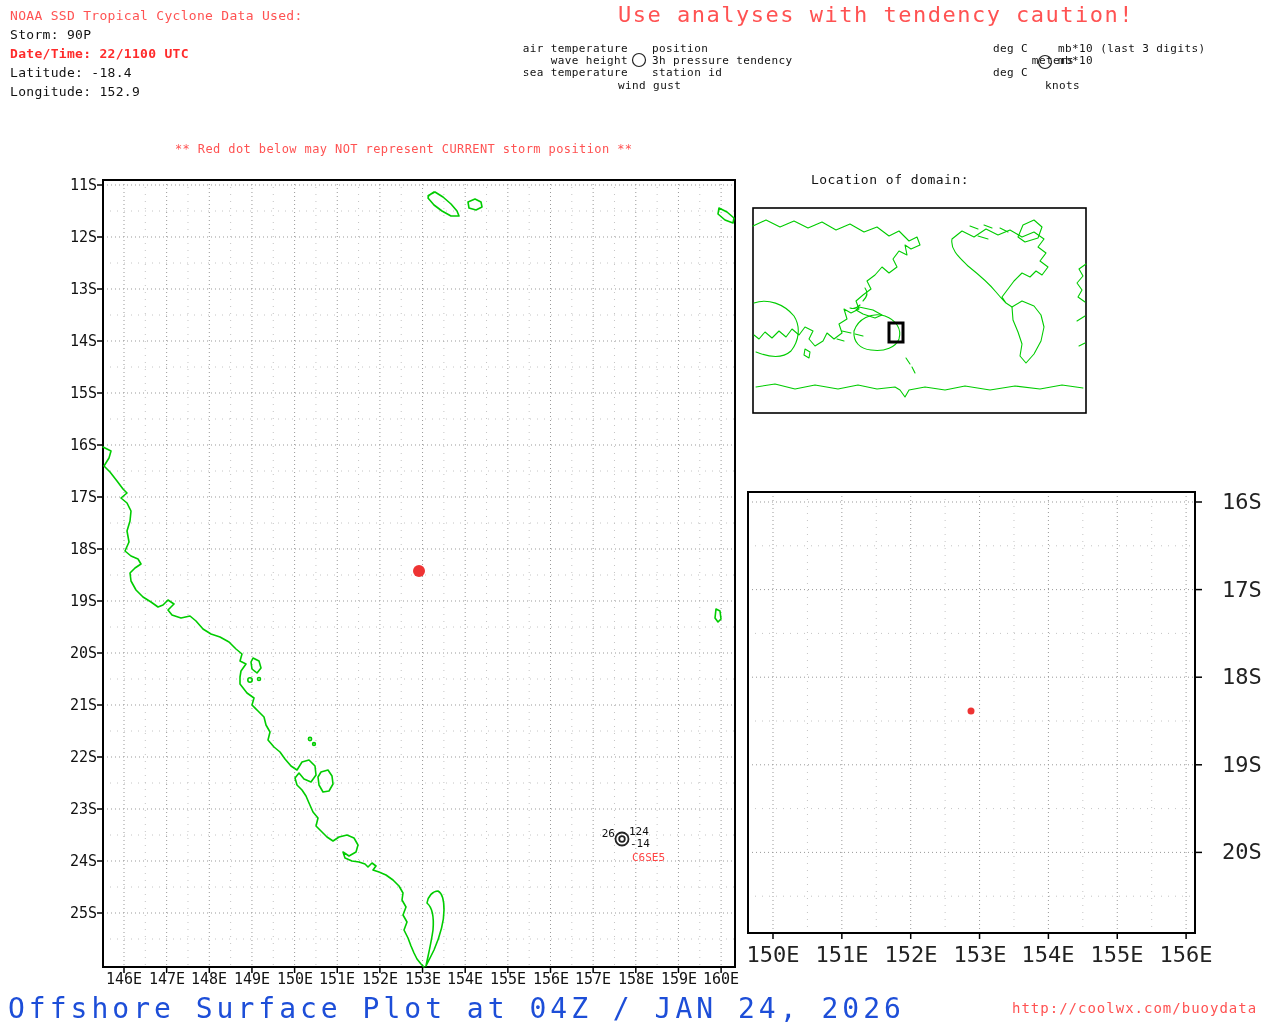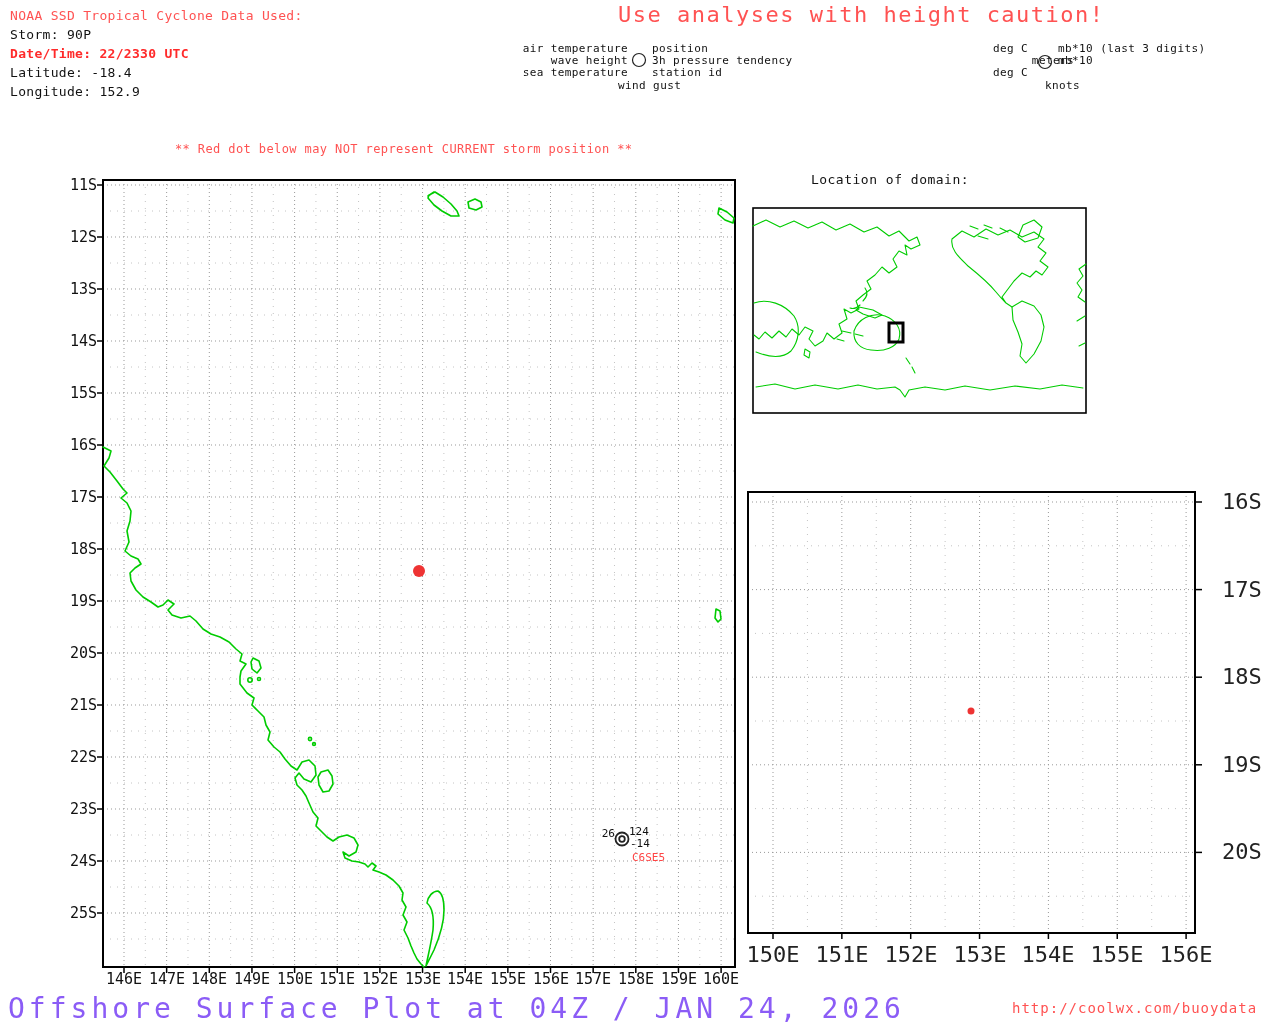--- a/index.html
+++ b/index.html
@@ -7,21 +7,21 @@
         font-family:"DejaVu Sans Mono","Liberation Mono",monospace;color:#111;padding-left:36px;}
   .abs{position:absolute;white-space:nowrap;}
   .hdr{font-size:13px;line-height:19px;letter-spacing:0.3px;}
   .red{color:#ff5252;}
   .redbold{color:#ff2a2a;font-weight:bold;}
   .caution{font-size:22px;letter-spacing:1.5px;color:#ff5252;}
   .leg{font-size:11px;letter-spacing:0.4px;color:#111;}
   .leg-right-col{text-align:right;}
   .warning{font-size:12px;letter-spacing:0.4px;color:#ff5252;}
   .inset-title{font-size:13px;letter-spacing:0.5px;text-align:center;}
-  .footer-title{font-size:28px;letter-spacing:4px;color:#8b5cf6;}
+  .footer-title{font-size:28px;letter-spacing:4px;color:#1d4ed8;}
   .footer-url{font-size:14px;letter-spacing:1px;color:#ff5252;}
   svg{position:absolute;left:0;top:0;}
   .frame{fill:none;stroke:#000;stroke-width:2;}
   .grid-major{stroke:#999;stroke-width:1;stroke-dasharray:1 3;}
   .grid-minor{stroke:#c4c4c4;stroke-width:1;stroke-dasharray:1 6;}
   .tick{stroke:#000;stroke-width:1.5;}
   .coast{fill:none;stroke:#00cc00;stroke-width:1.6;stroke-linejoin:round;stroke-linecap:round;}
   .axis-main{font-family:"DejaVu Sans Mono",monospace;font-size:15px;fill:#111;}
   .axis-sub{font-family:"DejaVu Sans Mono",monospace;font-size:22px;fill:#222;}
   .stn-txt{font-family:"DejaVu Sans Mono",monospace;font-size:11px;fill:#111;}
@@ -32,26 +32,26 @@
   .domain-rect{fill:none;stroke:#000;stroke-width:3;}
 </style>
 </head>
 <body>
 
 <div class="page">
 
   <div class="abs hdr" style="left:10px;top:6px;">
     <div class="red">NOAA SSD Tropical Cyclone Data Used:</div>
     <div>Storm: 90P</div>
-    <div class="redbold">Date/Time: 22/2330 UTC</div>
+    <div class="redbold">Date/Time: 22/1100 UTC</div>
     <div>Latitude: -18.4</div>
     <div>Longitude: 152.9</div>
   </div>
 
-  <div class="abs caution" style="left:618px;top:2px;">Use analyses with height caution!</div>
+  <div class="abs caution" style="left:618px;top:2px;">Use analyses with tendency caution!</div>
 
   <div>
     <div class="abs leg leg-right-col" style="left:450px;top:42px;width:178px;">air temperature</div>
     <div class="abs leg" style="left:652px;top:42px;">position</div>
     <div class="abs leg leg-right-col" style="left:450px;top:54px;width:178px;">wave height</div>
     <div class="abs leg" style="left:652px;top:54px;">3h pressure tendency</div>
     <div class="abs leg leg-right-col" style="left:450px;top:66px;width:178px;">sea temperature</div>
     <div class="abs leg" style="left:652px;top:66px;">station id</div>
     <div class="abs leg" style="left:618px;top:79px;">wind gust</div>
   </div>

